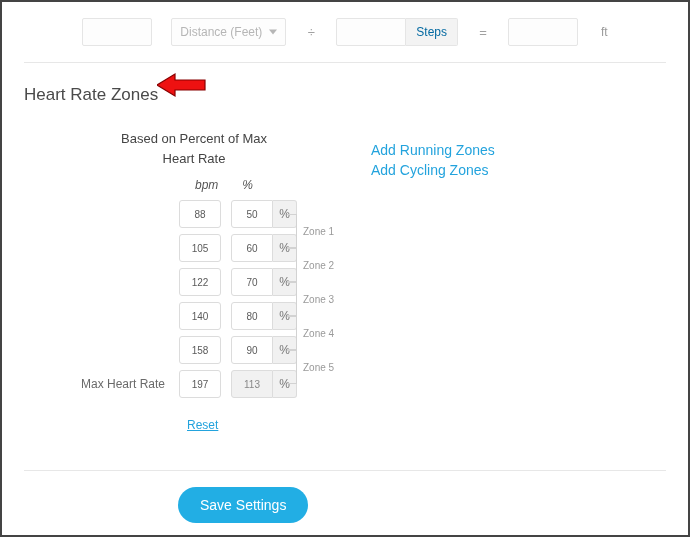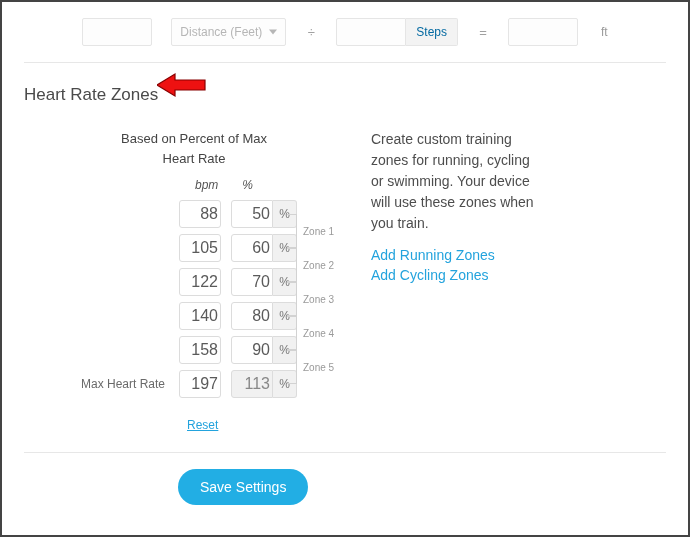--- a/index.html
+++ b/index.html
@@ -126,23 +126,23 @@
     color: #6a6a6a;
     font-size: 12px;
     text-align: right;
     flex: 1;
     margin-right: 4px;
   }
   .num-input {
     width: 42px; height: 28px;
     border: 1px solid #dcdcdc;
     border-radius: 3px;
-    text-align: right;
+    text-align: center;
     color: #5a5a5a;
-    font-size: 16px;
+    font-size: 10px;
     background: #fff;
   }
   .pct-group { display: inline-flex; }
   .pct-group .num-input { border-radius: 3px 0 0 3px; }
   .pct-unit {
     display: inline-flex; align-items: center; justify-content: center;
     width: 24px; height: 28px;
     border: 1px solid #dcdcdc;
     border-left: none;
     border-radius: 0 3px 3px 0;
@@ -173,21 +173,21 @@
     position: absolute;
     left: 16px;
     top: 50%;
     transform: translateY(-50%);
     font-size: 10px;
     color: #9a9a9a;
     white-space: nowrap;
     text-align: right;
   }
   .reset {
-    margin: 14px 0 0 108px;
+    margin: 14px 0 18px 108px;
     color: #23a3dd;
     font-size: 12px;
     display: inline-block;
     text-decoration: underline;
   }
 
   
   .info-col {
     margin-left: 12px;
     width: 170px;
@@ -330,21 +330,20 @@
           <div class="bracket" style="top:150px;height:34px">
               <span class="txt">Zone 5</span>
             </div>
         </div>
       </div>
 
       <a href="#" class="reset">Reset</a>
     </div>
 
     <div class="info-col">
-      <div>Create custom training zones for running, cycling or swimming. Your device will use these zones when you train.</div>
       <div class="links">
         <a href="#">Add Running Zones</a>
         <a href="#">Add Cycling Zones</a>
       </div>
     </div>
   </div>
 
   <div class="footer">
     <button class="save-btn">Save Settings</button>
   </div>

